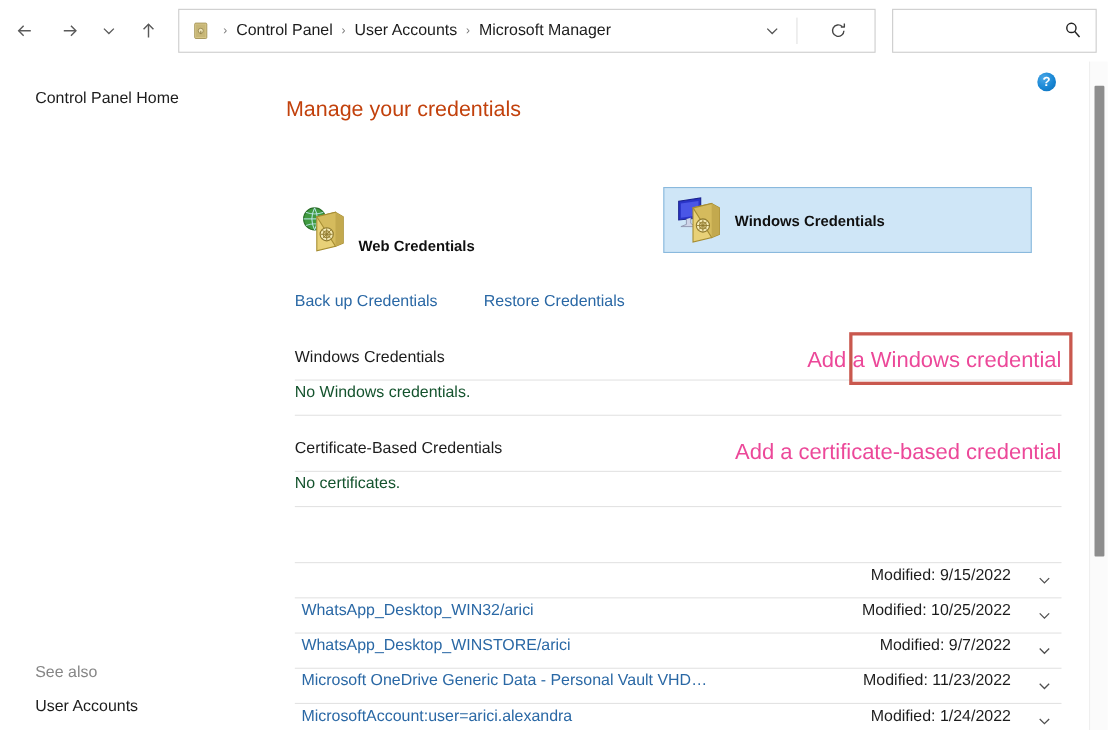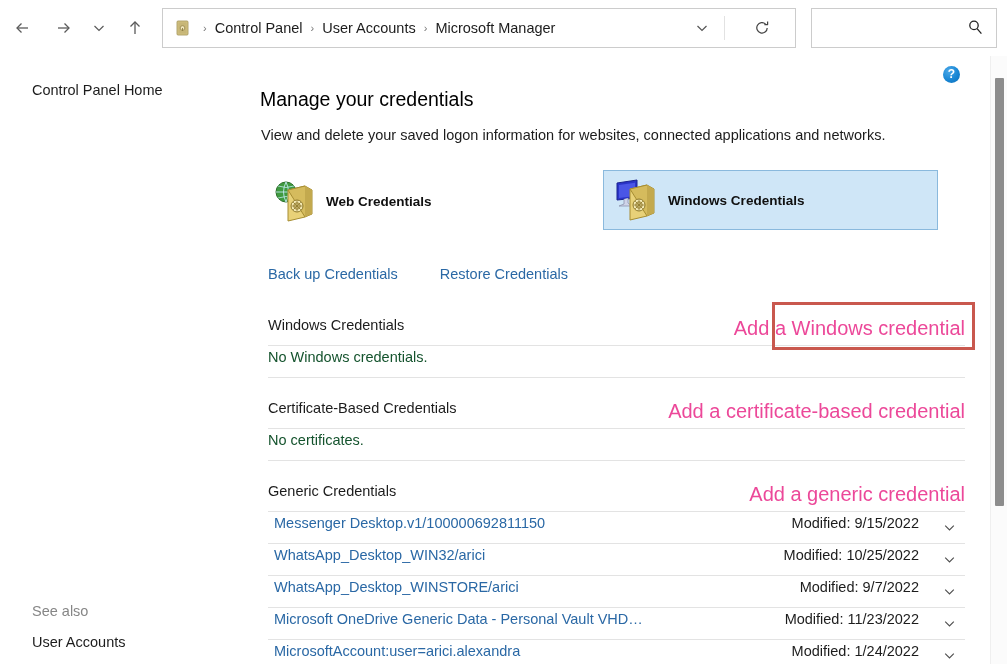--- a/index.html
+++ b/index.html
@@ -151,21 +151,21 @@
     font-weight: bold;
     line-height: 17px;
     text-align: center;
     font-family: "Liberation Sans", sans-serif;
   }
 
   .page-title {
     position: absolute;
     left: 20px; top: 32px;
     font-size: 19.5px;
-    color: #000000;
+    color: #c2410c;
     font-weight: 400;
     white-space: nowrap;
   }
   .page-sub {
     position: absolute;
     left: 21px; top: 71px;
     font-size: 14.5px;
     color: #1c1c1c;
     white-space: nowrap;
   }
@@ -174,20 +174,21 @@
   .tile {
     position: absolute;
     height: 60px;
     display: flex;
     align-items: center;
     padding-left: 10px;
   }
   .tile-web {
     left: 22px; top: 115px;
     width: 290px;
+    align-items: flex-end;
   }
   .tile-win {
     left: 363px; top: 114px;
     width: 335px;
     background: #cfe6f7;
     border: 1px solid #8ab9dd;
   }
   .tile-label {
     font-size: 13.5px;
     font-weight: bold;
@@ -386,21 +387,20 @@
   <a class="side-link side-home" style="color:#1c1c1c;text-decoration:none;">Control Panel Home</a>
   <div class="side-seealso-hd">See also</div>
   <a class="side-link side-useraccounts" style="color:#1c1c1c;text-decoration:none;">User Accounts</a>
 </div>
 
 <div class="content">
 
   <div class="help-btn">?</div>
 
   <div class="page-title">Manage your credentials</div>
-  <div class="page-sub">View and delete your saved logon information for websites, connected applications and networks.</div>
 
   <div class="tile tile-web">
     <span class="tile-icon">
       <svg width="48" height="46" viewBox="0 0 48 46">
         <circle cx="14" cy="14" r="10" fill="#3f9a3f"></circle>
         <circle cx="14" cy="14" r="10" fill="none" stroke="#2a6f2a" stroke-width="1"></circle>
         <path d="M4 14 H24 M14 4 Q19 14 14 24 M14 4 Q9 14 14 24" fill="none" stroke="#bfe8ef" stroke-width="0.9"></path>
         <path d="M6 8 Q14 11 22 8 M6 20 Q14 17 22 20" fill="none" stroke="#bfe8ef" stroke-width="0.8"></path>
         <path d="M16 12 L33 8 L33 39 L16 43 Z" fill="#e8d178" stroke="#a68d32" stroke-width="1"></path>
         <path d="M16 12 L33 8 L40 12 L40 36 L33 39 Z" fill="#d5bb5d" stroke="#a68d32" stroke-width="1"></path>
@@ -444,28 +444,23 @@
   <div class="rule" style="top:321px;"></div>
 
   <div class="section-head" style="top:344px;">
     <span class="section-title">Certificate-Based Credentials</span>
     <a class="section-action">Add a certificate-based credential</a>
   </div>
   <div class="rule" style="top:372px;"></div>
   <div class="empty-text" style="top:376px;">No certificates.</div>
   <div class="rule" style="top:404px;"></div>
 
-  <div class="section-head" style="top:427px;">
-    <span class="section-title">Generic Credentials</span>
-    <a class="section-action">Add a generic credential</a>
-  </div>
   <div class="rule" style="top:455px;"></div>
 
   <div class="cred-row" style="top:455px;">
-    <a class="cred-name">Messenger Desktop.v1/100000692811150</a>
     <span class="cred-modified">
       <span>Modified:</span>
       <span>9/15/2022</span>
     </span>
     <span class="cred-chevron">
       <svg width="13" height="13" viewBox="0 0 13 13" fill="none" stroke="currentColor" stroke-width="1.15">
           <path d="M2.2 4.6 L6.5 8.9 L10.8 4.6"></path>
         </svg>
     </span>
   </div>

